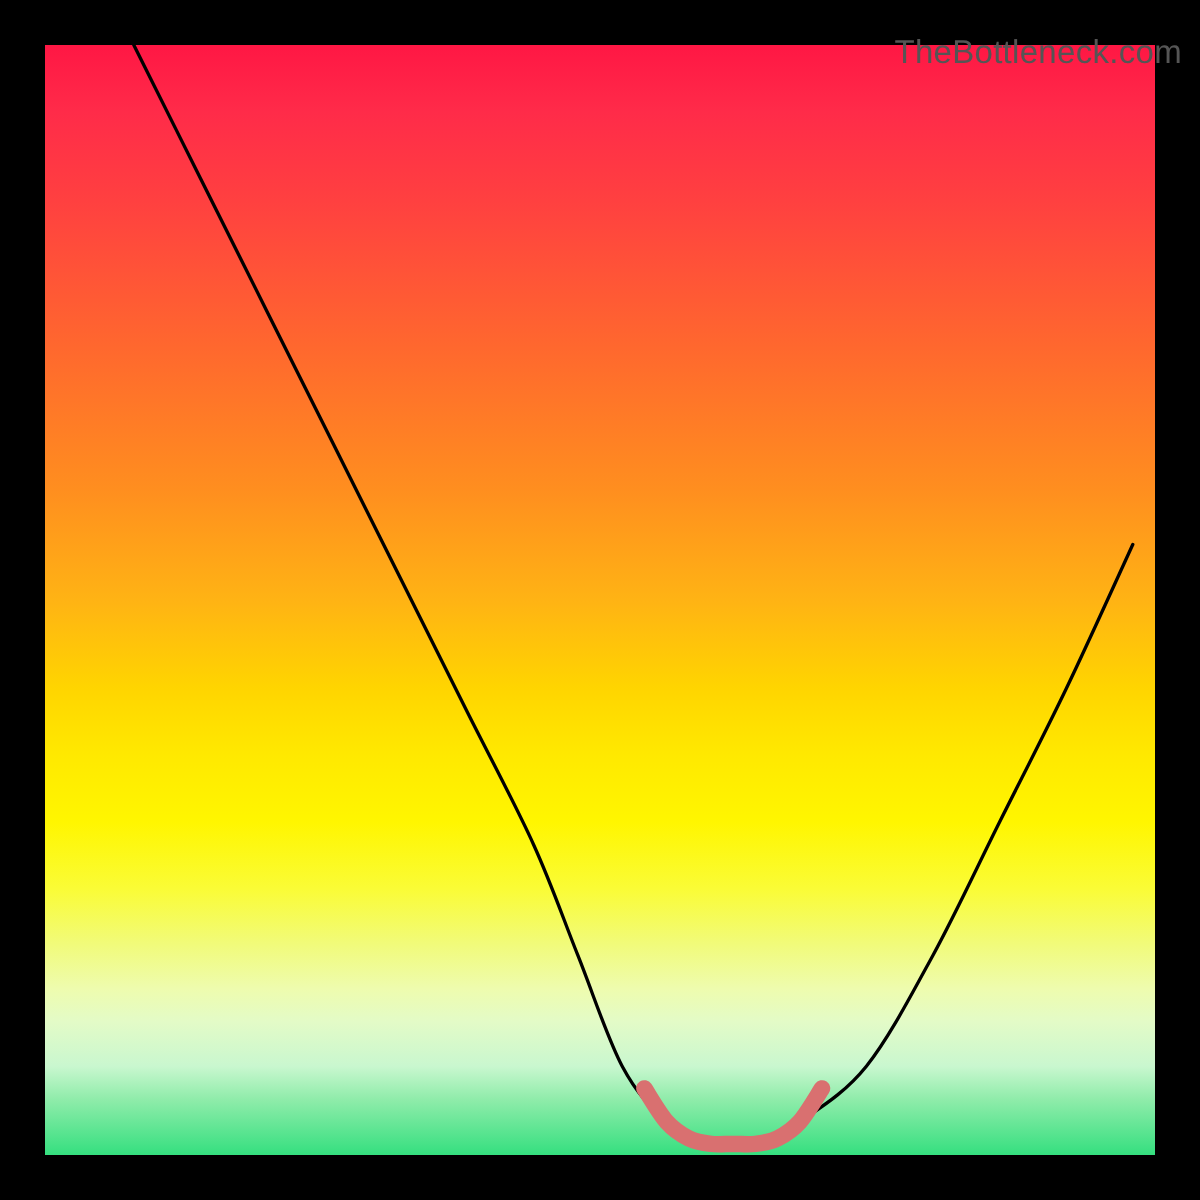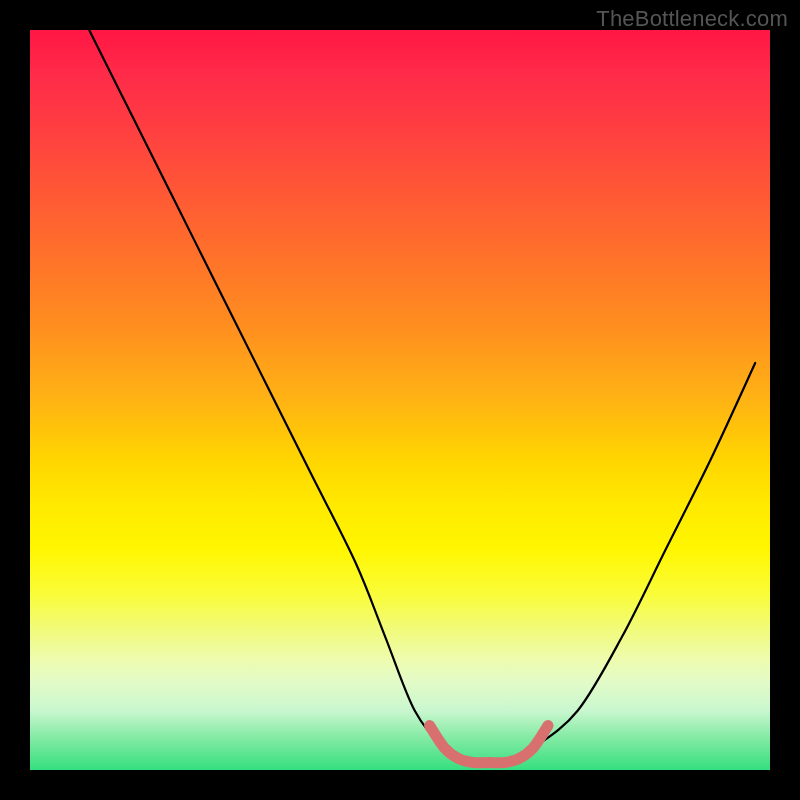--- a/index.html
+++ b/index.html
@@ -6,21 +6,21 @@
   body {
     width: 800px;
     height: 800px;
     background: #000;
     position: relative;
     font-family: Arial, Helvetica, sans-serif;
     overflow: hidden;
   }
   .watermark {
     position: absolute;
-    top: 6px;
+    top: 22px;
     right: 12px;
     color: #555;
     font-size: 22px;
     font-weight: 500;
     letter-spacing: 0.2px;
     z-index: 30;
   }
   .plot-area {
     position: absolute;
     left: 30px;

